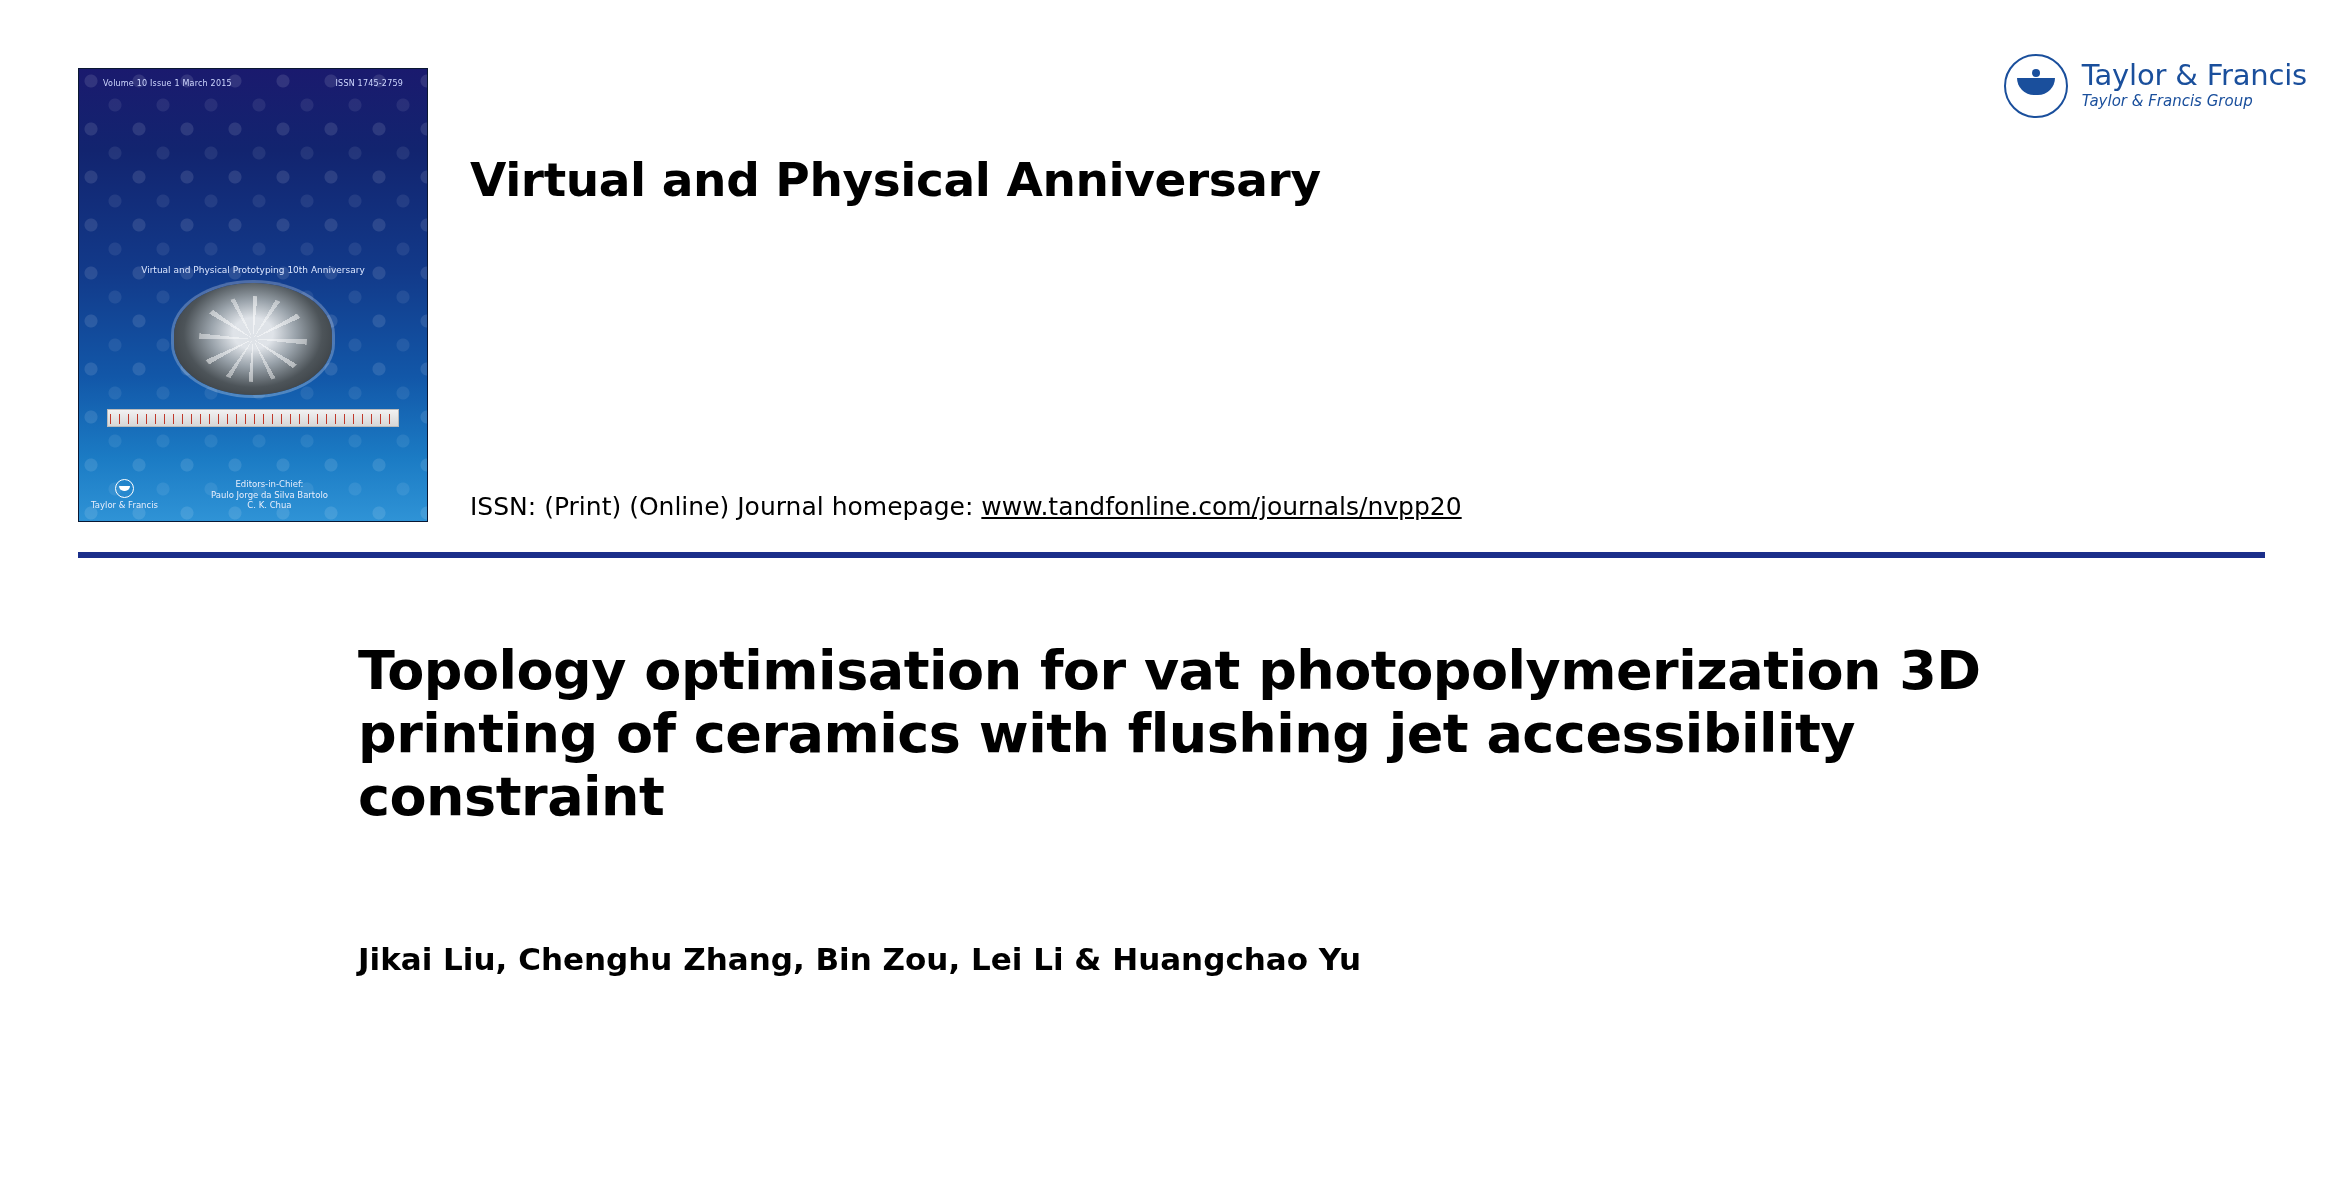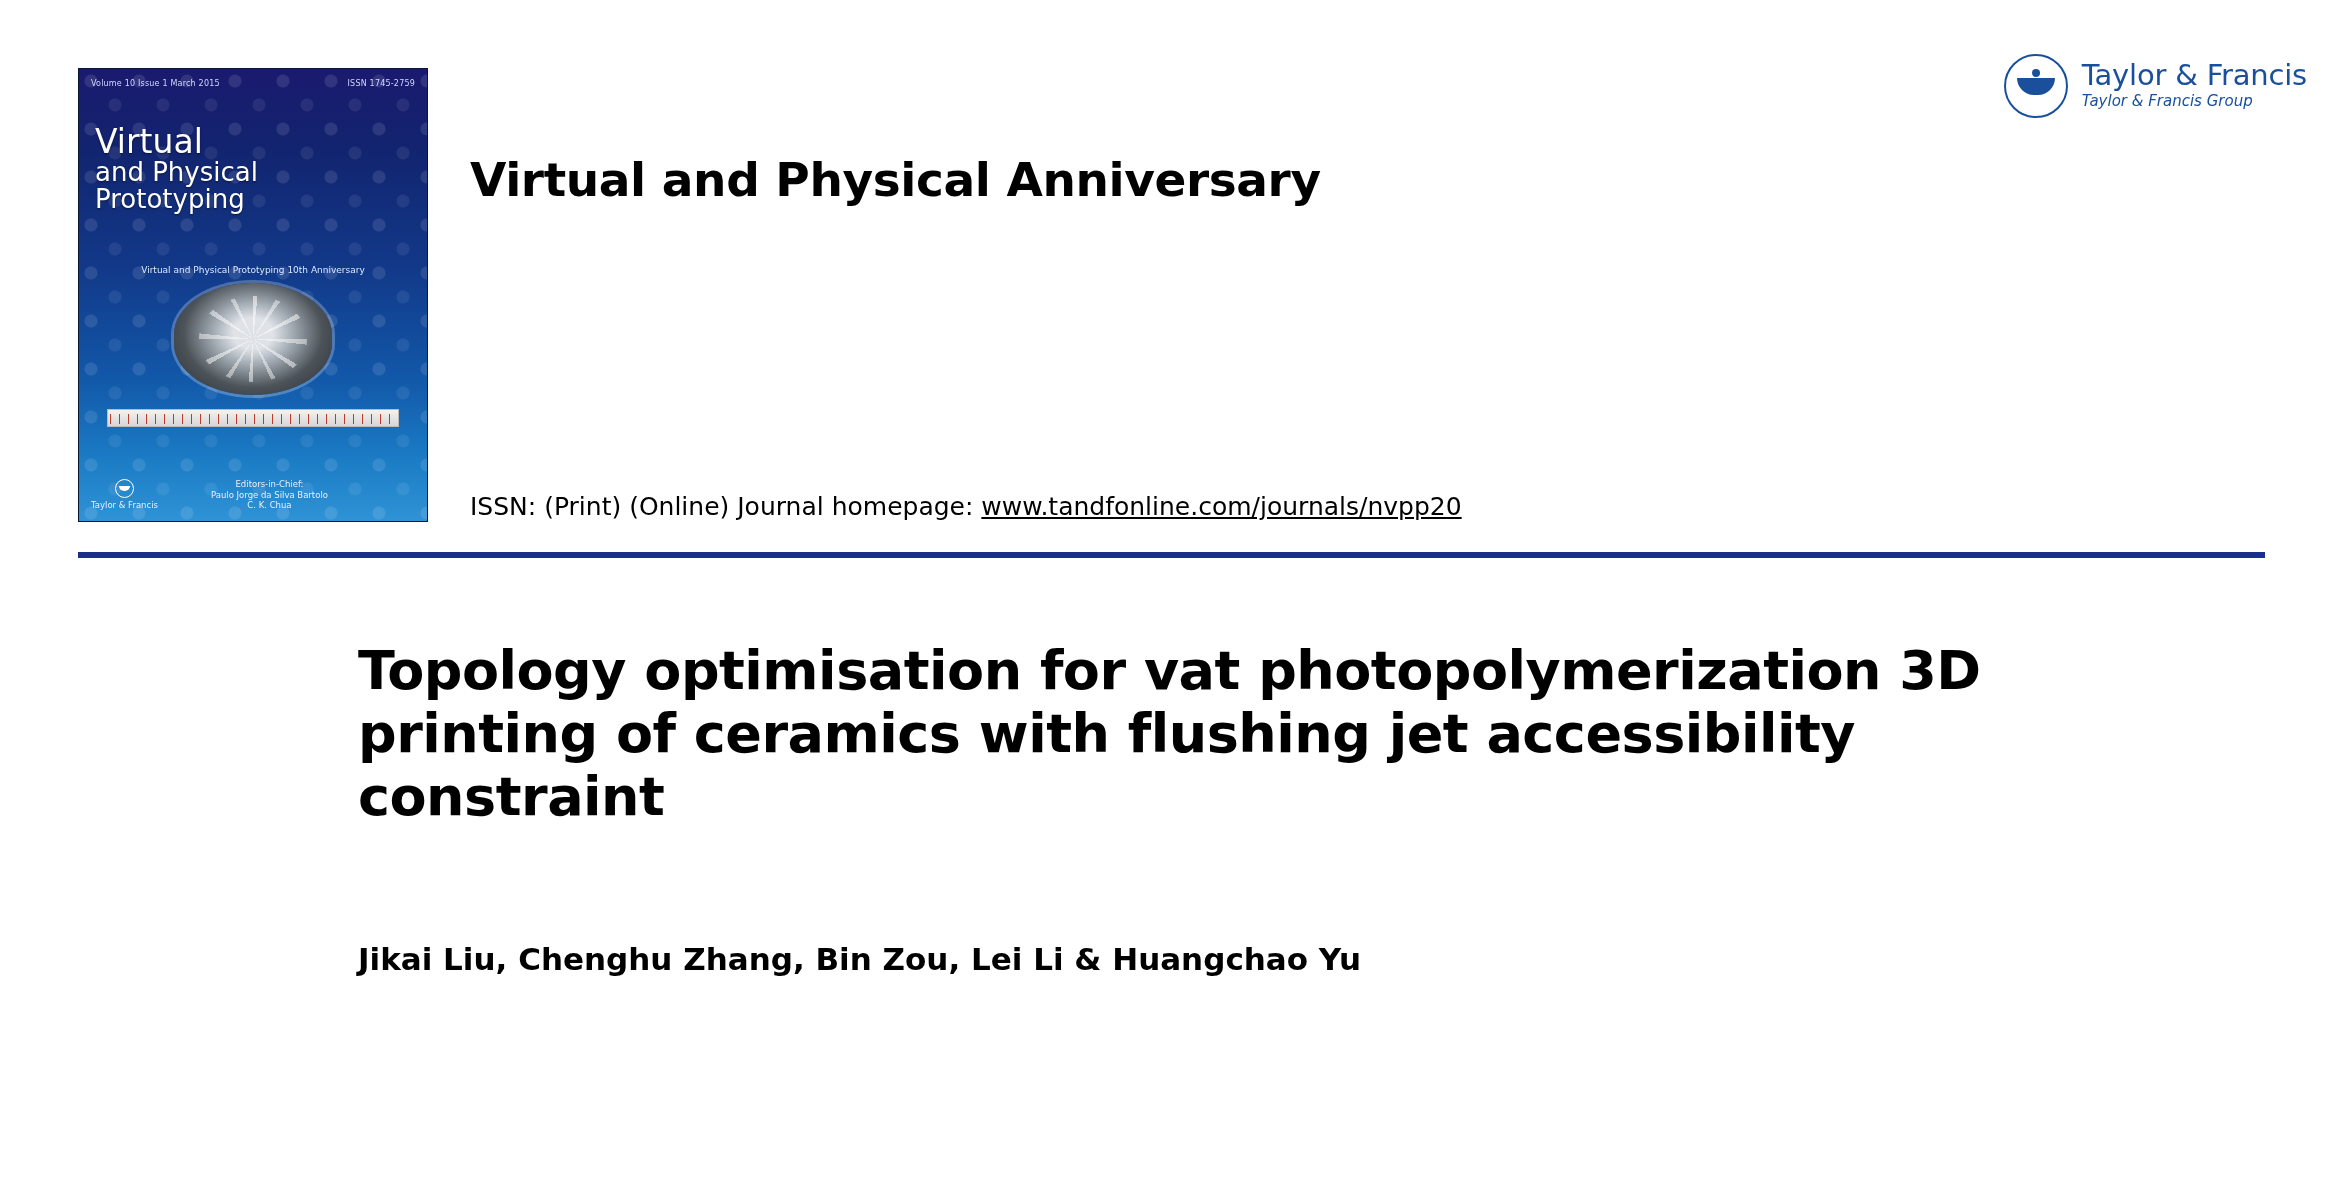--- a/index.html
+++ b/index.html
@@ -46,21 +46,21 @@
     background-image:
       radial-gradient(circle at 12px 12px, rgba(255,255,255,.20) 0 6px, rgba(0,0,0,0) 7px),
       radial-gradient(circle at 36px 36px, rgba(255,255,255,.14) 0 6px, rgba(0,0,0,0) 7px);
     background-size: 48px 48px, 48px 48px;
   }
   .cover-topbar {
     position: absolute;
     top: 10px; left: 0; right: 0;
     display: flex;
     justify-content: space-between;
-    padding: 0 12px;
+    padding: 0 24px;
     font-size: 8px;
     color: #cfd8ff;
     letter-spacing: .2px;
   }
   .cover-title {
     position: absolute;
     top: 56px;
     left: 16px;
     right: 12px;
     color: #ffffff;
@@ -279,25 +279,20 @@
 <body>
 
 <div class="header">
 
   <div class="cover-thumb">
     <div class="cover-bg"></div>
     <div class="cover-lattice"></div>
     <div class="cover-topbar">
       <span>Volume 10  Issue 1  March 2015</span>
       <span>ISSN 1745-2759</span>
-    </div>
-    <div class="cover-title">
-      <span>Virtual</span>
-      <span class="small">and Physical</span>
-      <span class="small">Prototyping</span>
     </div>
     <div class="cover-sub">Virtual and Physical Prototyping 10th Anniversary</div>
     <div class="cover-photo"></div>
     <div class="cover-ruler"></div>
     <div class="cover-footer">
       <span class="tf-mark">
         <span class="tf-circle"></span>
         <span>Taylor &amp; Francis</span>
       </span>
       <span class="cover-editors">

